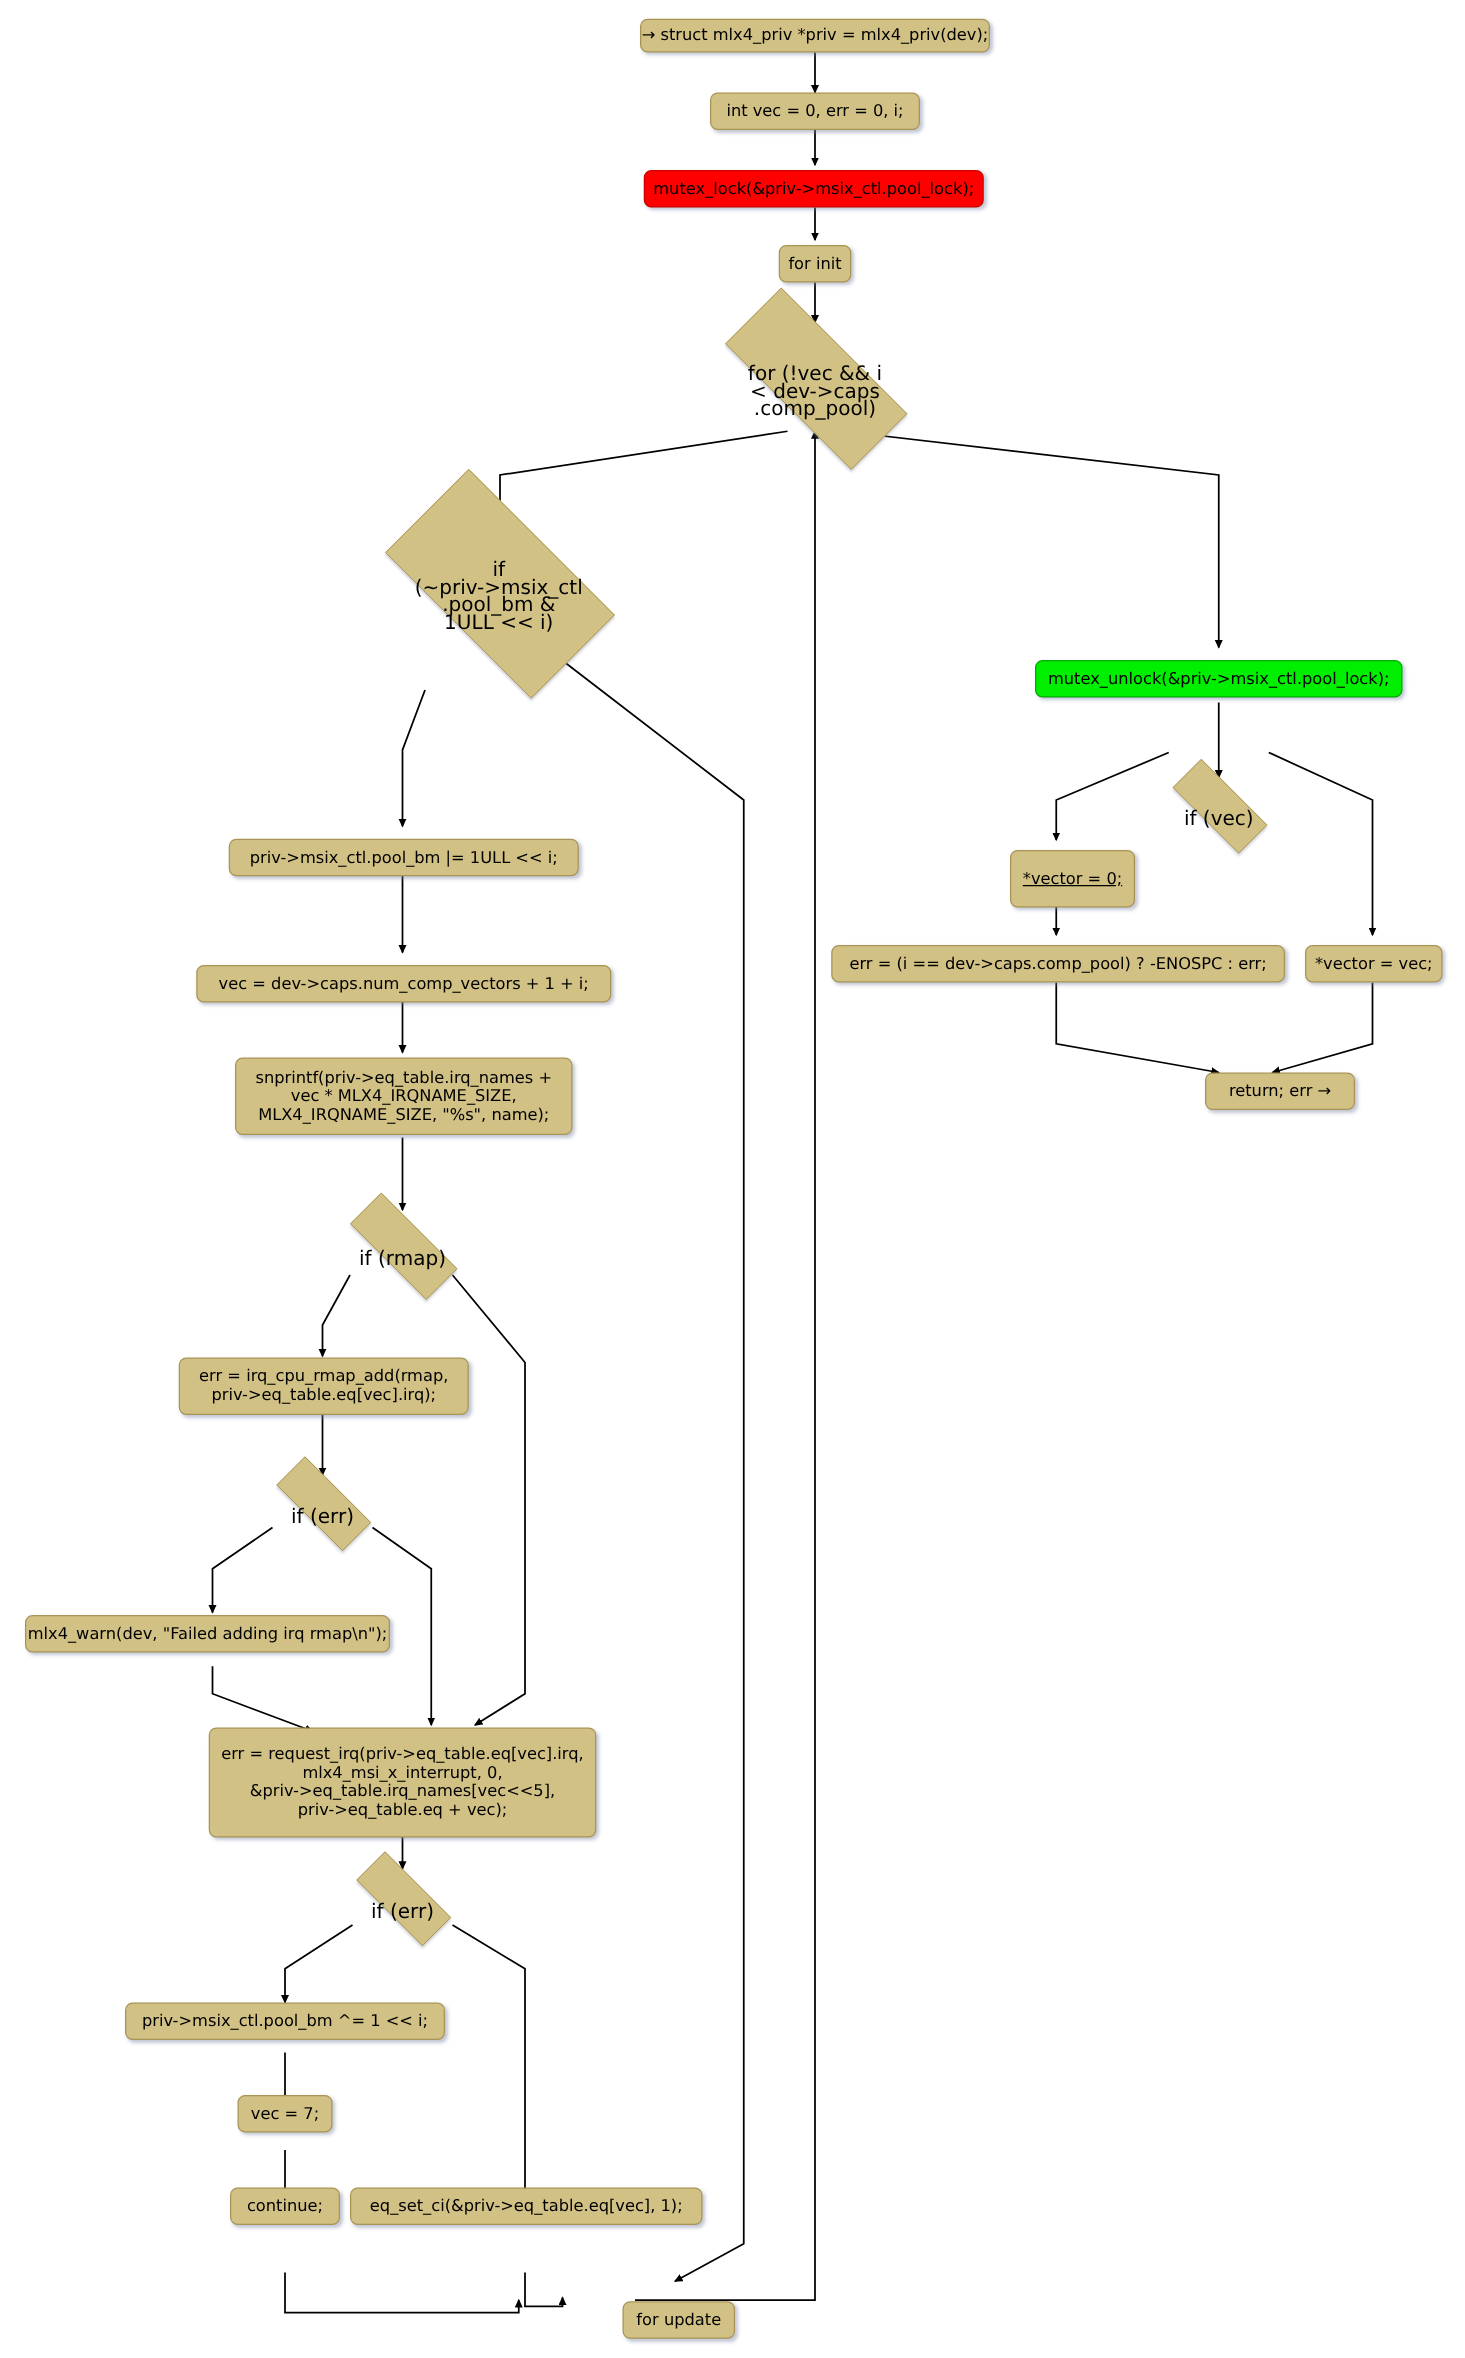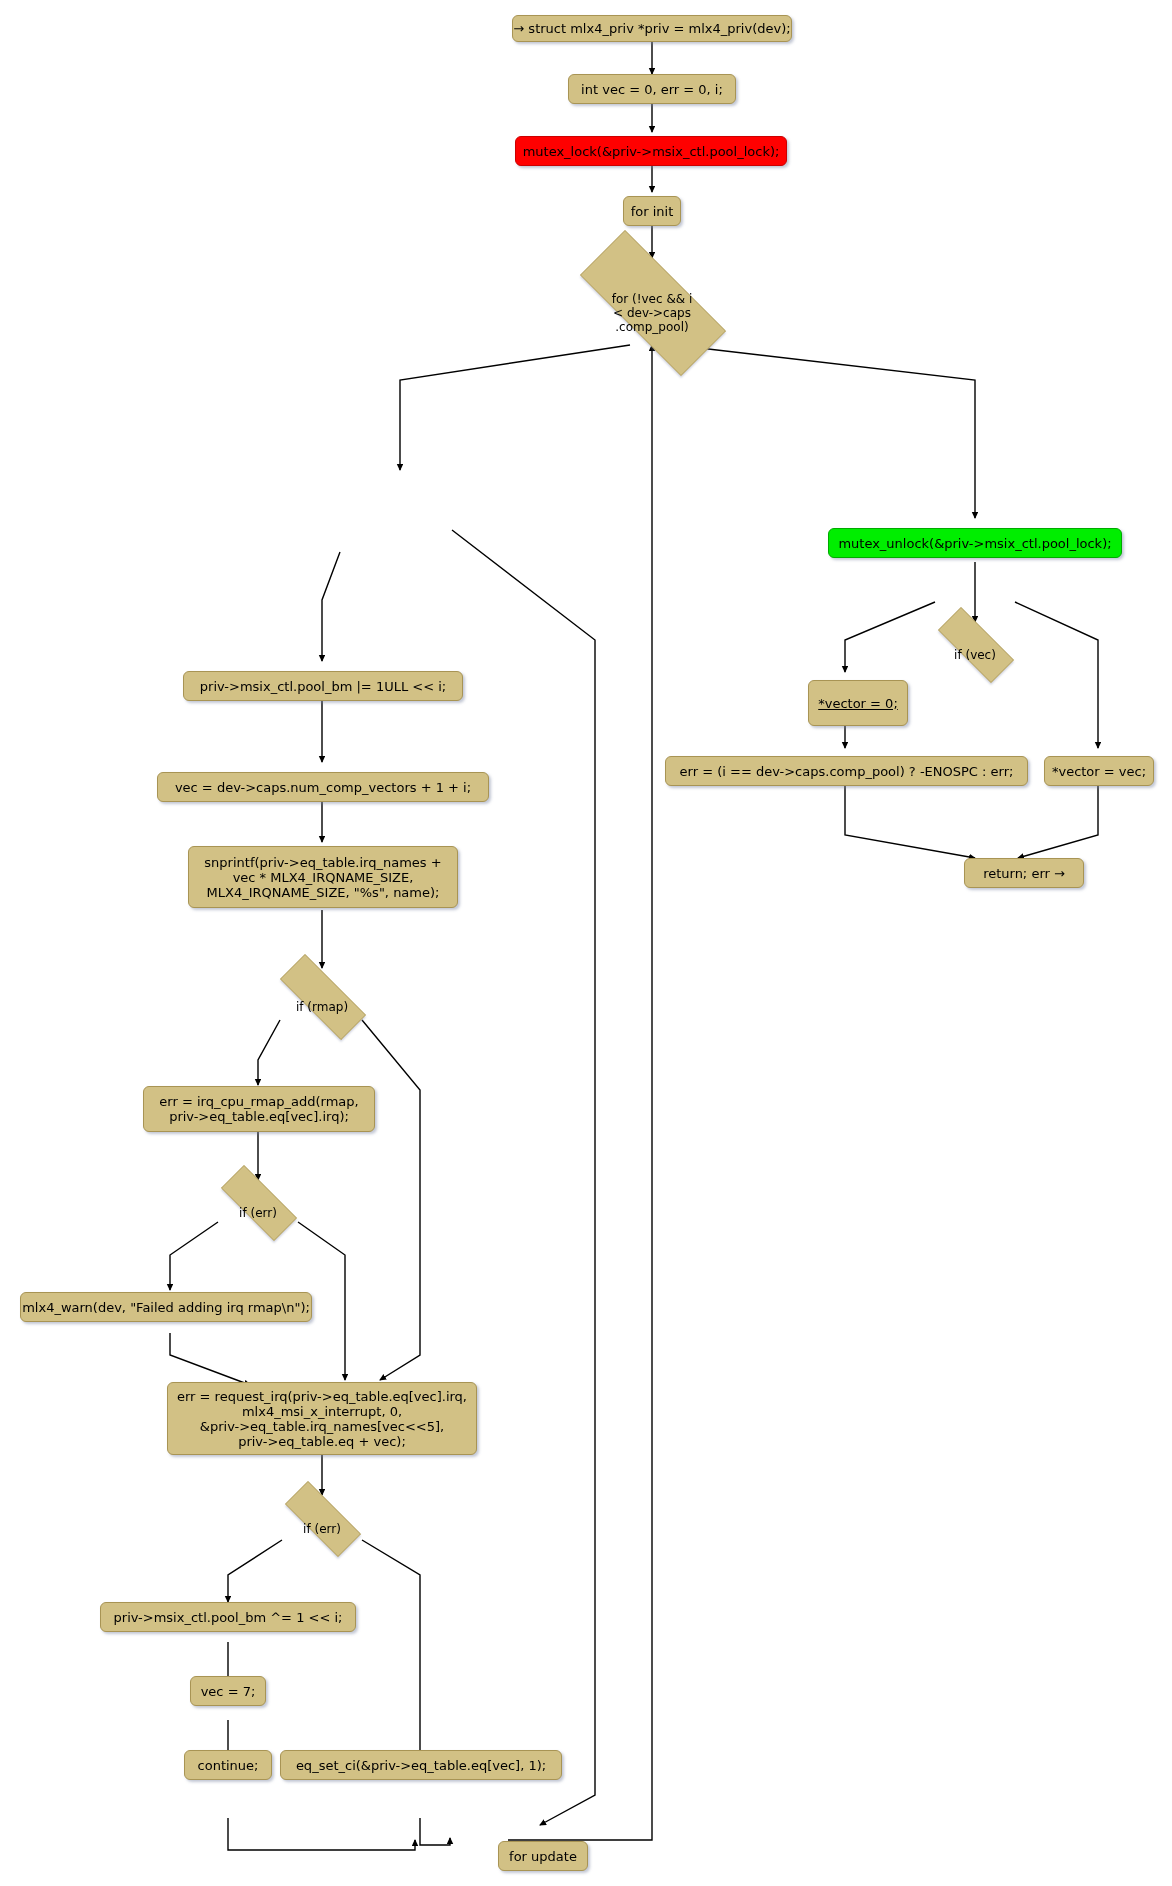--- a/index.html
+++ b/index.html
@@ -71,21 +71,21 @@
     height: 100%;
     background: #D2C185;
     border: 1px solid #A89454;
     transform: rotate(45deg) scale(0.707);
     box-shadow: 2px 2px 3px rgba(120,130,160,0.35);
     z-index: -1;
   }
   .node.diamond .dia-label {
     position: relative;
     z-index: 2;
-    font-size: 12px;
+    font-size: 16px;
     line-height: 14px;
     margin-top: 21px;
   }
   .lbl {
     display: block;
   }
 </style>
 </head>
 <body>
 
@@ -179,20 +179,27 @@
     <span class="lbl">for init</span>
   </div>
 
   <div class="node diamond" style="left:552px; top:258px; width:200px; height:88px;">
     <span class="dia-shape"></span>
     <span class="dia-label">for (!vec &amp;&amp; i
 &lt; dev-&gt;caps
 .comp_pool)</span>
   </div>
 
+  <div class="node diamond" style="left:283px; top:400px; width:232px; height:132px;">
+    <span class="dia-shape"></span>
+    <span class="dia-label">if
+(~priv-&gt;msix_ctl
+.pool_bm &amp;
+1ULL &lt;&lt; i)</span>
+  </div>
 
   <div class="node box" style="left:183px; top:671px; width:280px; height:30px;">
     <span class="lbl">priv-&gt;msix_ctl.pool_bm |= 1ULL &lt;&lt; i;</span>
   </div>
 
   <div class="node box" style="left:157px; top:772px; width:332px; height:30px;">
     <span class="lbl">vec = dev-&gt;caps.num_comp_vectors + 1 + i;</span>
   </div>
 
   <div class="node box" style="left:188px; top:846px; width:270px; height:62px;">
@@ -213,21 +220,21 @@
 
   <div class="node diamond" style="left:206px; top:1180px; width:104px; height:44px;">
     <span class="dia-shape"></span>
     <span class="dia-label">if (err)</span>
   </div>
 
   <div class="node box" style="left:20px; top:1292px; width:292px; height:30px;">
     <span class="lbl">mlx4_warn(dev, "Failed adding irq rmap\n");</span>
   </div>
 
-  <div class="node box" style="left:167px; top:1382px; width:310px; height:73px;">
+  <div class="node box" style="left:167px; top:1382px; width:310px; height:88px;">
     <span class="lbl">err = request_irq(priv-&gt;eq_table.eq[vec].irq,
 mlx4_msi_x_interrupt, 0,
 &amp;priv-&gt;eq_table.irq_names[vec&lt;&lt;5],
 priv-&gt;eq_table.eq + vec);</span>
   </div>
 
   <div class="node diamond" style="left:270px; top:1496px; width:104px; height:44px;">
     <span class="dia-shape"></span>
     <span class="dia-label">if (err)</span>
   </div>

